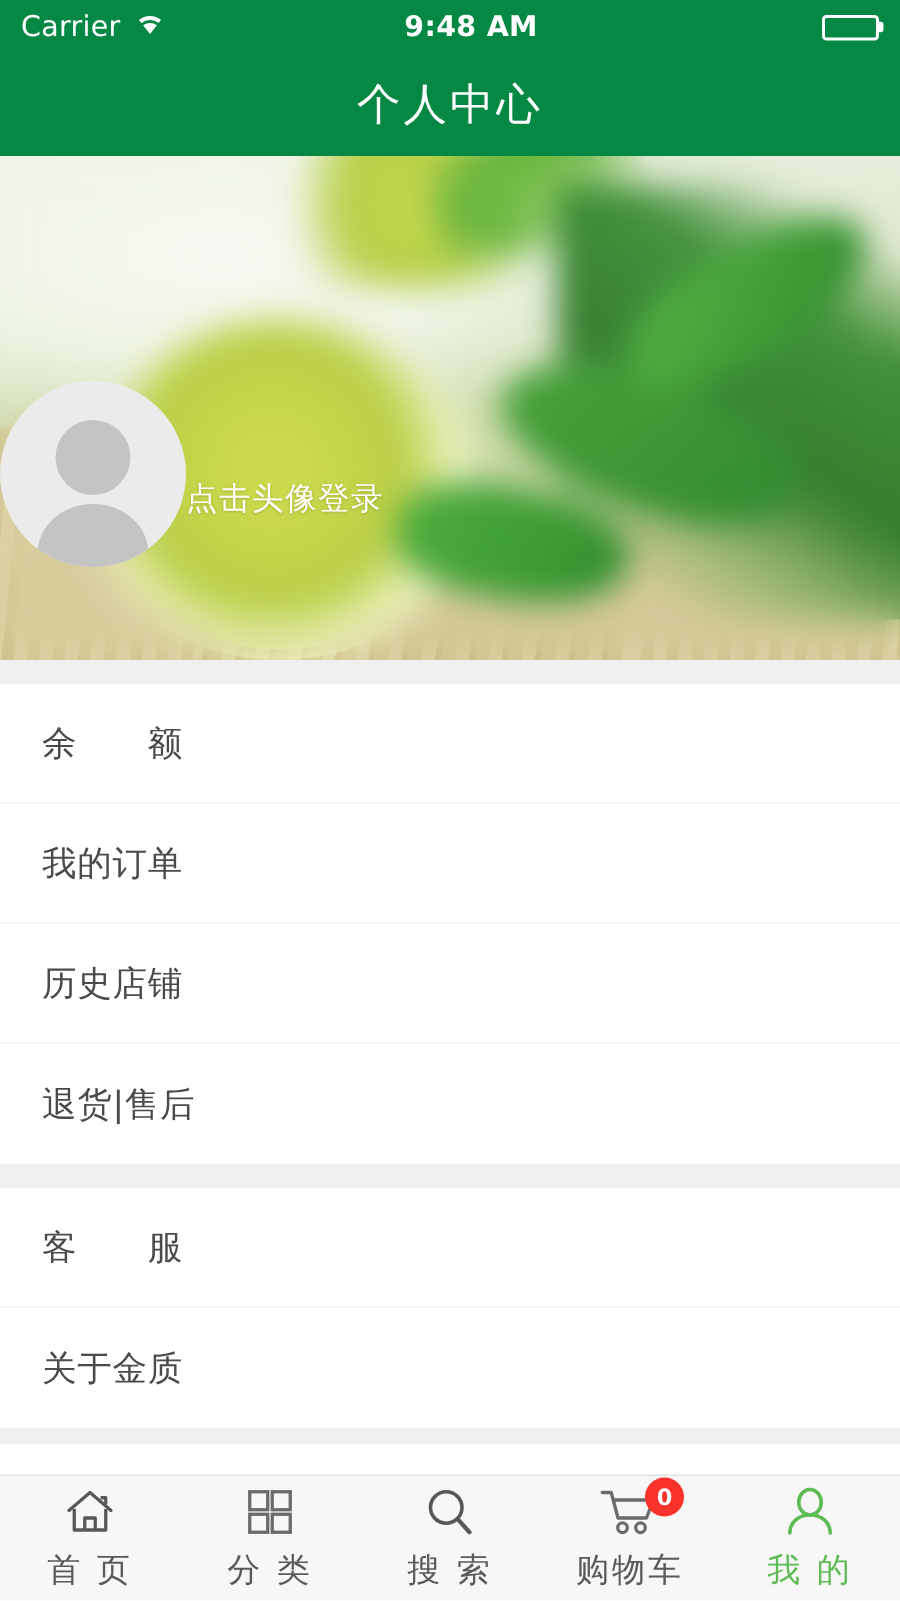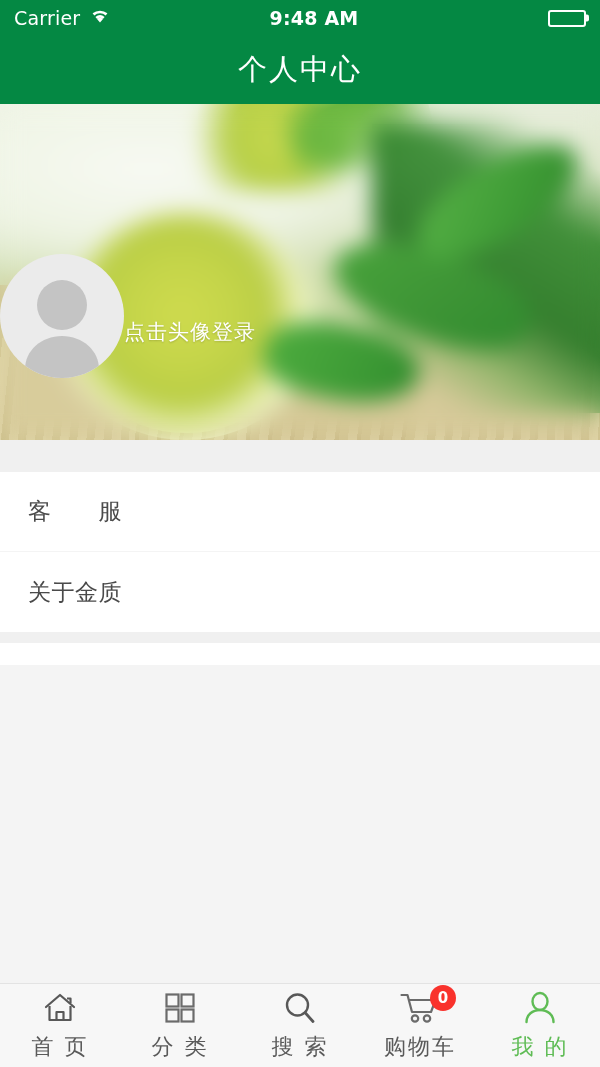--- a/index.html
+++ b/index.html
@@ -274,20 +274,34 @@
           <path d="M62 62c-21 0-37 15-37 33v9h74v-9c0-18-16-33-37-33z" fill="#c4c4c4"></path>
         </svg>
       </div>
       <div class="login-text">点击头像登录</div>
     </div>
   </div>
 
   <div class="scroll-area">
     <div class="gap gap-top"></div>
 
+    <div class="menu-group">
+      <div class="menu-row">
+        <span class="menu-label">余　　额</span>
+      </div>
+      <div class="menu-row">
+        <span class="menu-label">我的订单</span>
+      </div>
+      <div class="menu-row">
+        <span class="menu-label">历史店铺</span>
+      </div>
+      <div class="menu-row">
+        <span class="menu-label">退货|售后</span>
+      </div>
+    </div>
 
     <div class="gap gap-mid"></div>
 
     <div class="menu-group">
       <div class="menu-row">
         <span class="menu-label">客　　服</span>
       </div>
       <div class="menu-row">
         <span class="menu-label">关于金质</span>
       </div>

